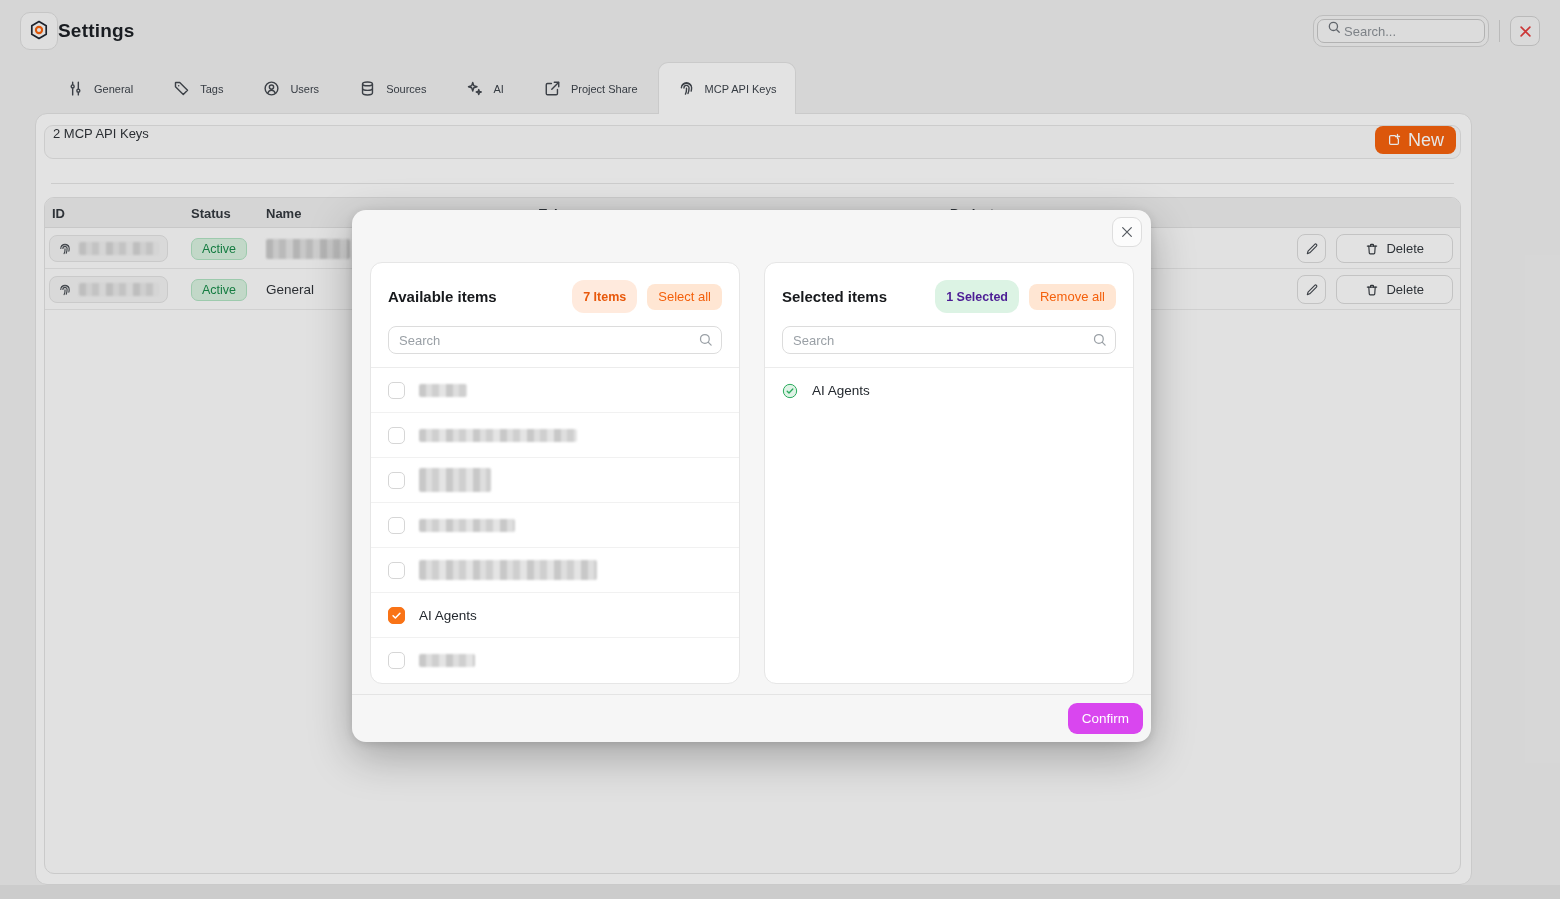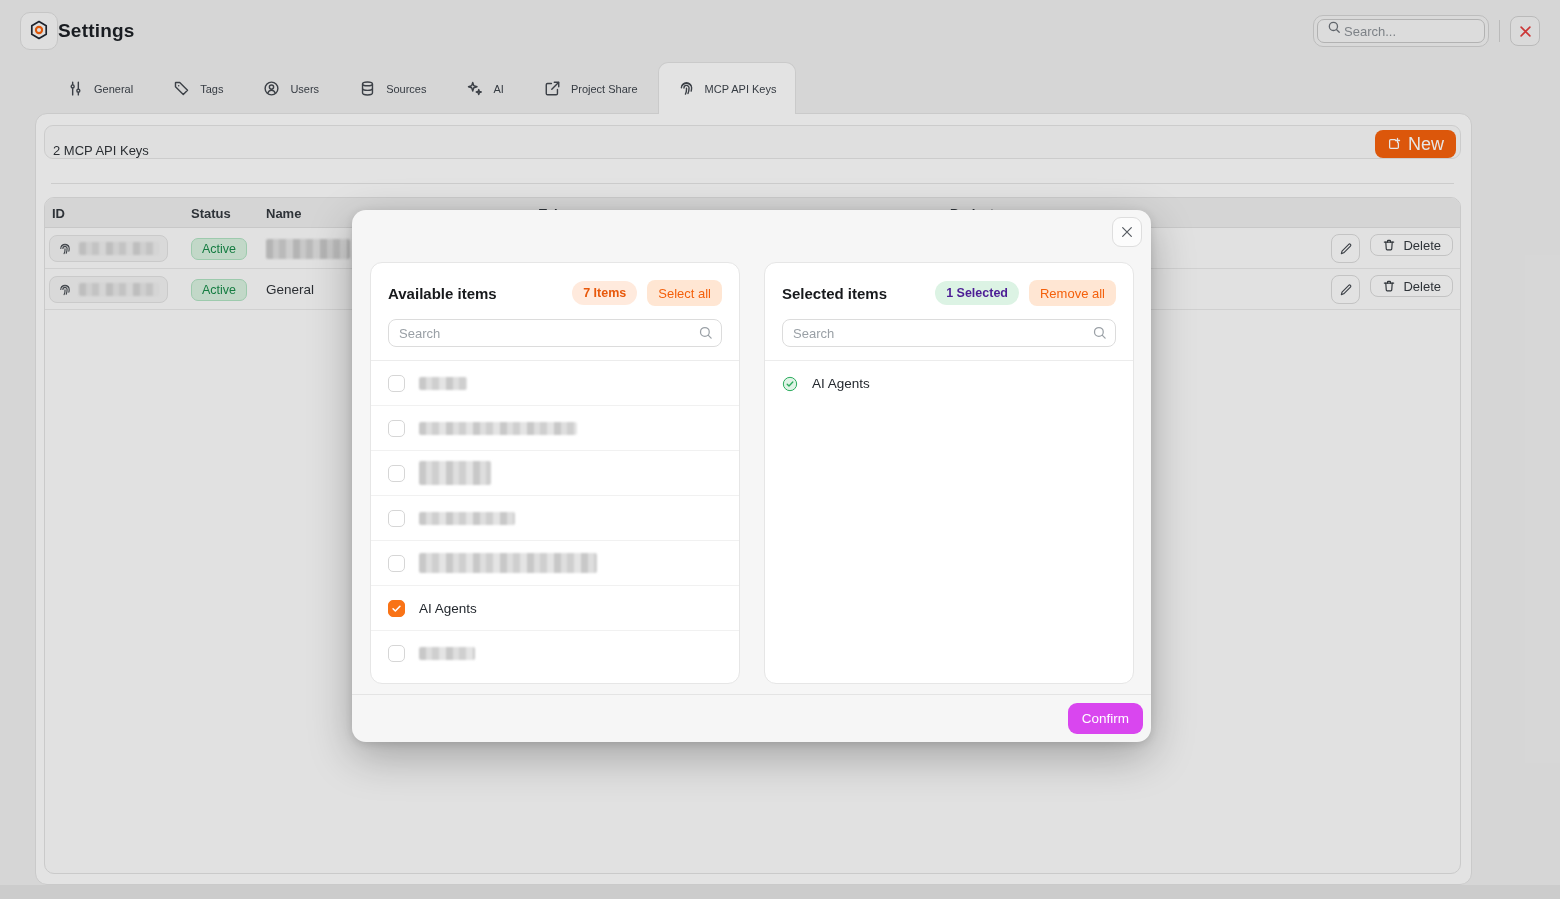--- a/index.html
+++ b/index.html
@@ -27,57 +27,57 @@
 
   
   .tabs { position:absolute; left:47px; top:62px; height:52px; display:flex; align-items:stretch; z-index:3; }
   .tab { display:flex; align-items:center; gap:10px; padding:0 19px; font-size:11px; color:#3c424a; border:1px solid transparent; border-bottom:none; border-radius:10px 10px 0 0; cursor:pointer; }
   .tab .t-icon { display:flex; color:#42474e; }
   .tab.active { background:#fcfcfc; border-color:#e0e0e0; position:relative; z-index:4; }
 
   
   .card { position:absolute; left:35px; top:113px; width:1437px; height:772px; background:#fcfcfc; border:1px solid #e0e0e0; border-radius:12px; z-index:2; }
 
-  .toolbar { position:absolute; left:8px; top:11px; right:10px; height:34px; border:1px solid #e3e3e3; border-radius:9px; background:#f8f8f8; display:flex; align-items:flex-end; padding:0 4px 0 8px; }
+  .toolbar { position:absolute; left:8px; top:11px; right:10px; height:34px; border:1px solid #e3e3e3; border-radius:9px; background:#f8f8f8; display:flex; align-items:flex-start; padding:0 4px 0 8px; }
   .count-label { font-size:13px; color:#2f3338; }
   .btn-new { margin-left:auto; height:28px; padding:0 12px; border:none; border-radius:8px; background:#f4600c; color:#fff; font-size:18px; display:flex; align-items:center; gap:7px; cursor:pointer; font-family:inherit; }
 
   .card-divider { position:absolute; left:15px; right:17px; top:69px; height:1px; background:#e3e3e3; }
 
   .table-panel { position:absolute; left:8px; right:10px; top:83px; bottom:10px; border:1px solid #e0e0e0; border-radius:10px; background:#fafafa; overflow:hidden; }
   .thead { position:relative; height:30px; background:#ececec; border-bottom:1px solid #dedede; }
   .th { position:absolute; top:0; height:30px; display:flex; align-items:center; font-size:13px; font-weight:700; color:#33383e; }
   .th-id{left:7px;} .th-status{left:146px;} .th-name{left:221px;} .th-token{left:494px;} .th-project{left:905px;}
   .trow { position:relative; height:41px; border-bottom:1px solid #e7e7e7; background:#fafafa; }
   .id-pill { position:absolute; left:4px; top:7px; width:119px; height:27px; border:1px solid #e0e0e0; border-radius:8px; background:#f1f1f1; display:flex; align-items:center; gap:7px; padding:0 8px; color:#4a4f55; }
   .status-badge { position:absolute; left:146px; top:10px; height:22px; padding:0 10px; border:1px solid #aee0c0; border-radius:7px; background:#d7f0de; color:#178a48; font-size:12.5px; display:flex; align-items:center; font-weight:500; }
   .name-cell { position:absolute; left:221px; top:0; height:41px; display:flex; align-items:center; font-size:13.5px; color:#2f3338; }
   .row-actions { position:absolute; right:7px; top:6px; display:flex; gap:10px; }
   .btn-edit { width:29px; height:29px; border:1px solid #d8d8d8; border-radius:8px; background:#fbfbfb; display:flex; align-items:center; justify-content:center; color:#43484f; cursor:pointer; }
-  .btn-delete { height:22px; padding:0 11px; border:1px solid #d8d8d8; border-radius:8px; background:#fbfbfb; display:flex; align-items:center; gap:7px; color:#33383e; font-size:13px; cursor:pointer; font-family:inherit; }
+  .btn-delete { height:29px; padding:0 28px; border:1px solid #d8d8d8; border-radius:8px; background:#fbfbfb; display:flex; align-items:center; gap:7px; color:#33383e; font-size:13px; cursor:pointer; font-family:inherit; }
 
   
   .redact { display:inline-block; height:13px; border-radius:2px;
     background:repeating-linear-gradient(90deg,#c8c8c8 0 7px,#dedede 7px 13px,#cfcfcf 13px 20px,#e4e4e4 20px 27px);
     filter:blur(1.3px); }
   .redact.light { background:repeating-linear-gradient(90deg,#d3d3d3 0 7px,#e6e6e6 7px 13px,#d9d9d9 13px 20px,#ececec 20px 27px); }
 
   
   .overlay { position:absolute; left:0; top:0; width:1560px; height:899px; background:rgba(10,10,10,0.10); z-index:50; }
 
   .modal { position:absolute; left:352px; top:210px; width:799px; height:532px; background:#f6f6f6; border-radius:14px; box-shadow:0 14px 44px rgba(0,0,0,.28), 0 2px 8px rgba(0,0,0,.12); z-index:100; }
   .modal-close { position:absolute; top:7px; right:9px; width:30px; height:30px; border:1px solid #dedede; border-radius:9px; background:#fcfcfc; display:flex; align-items:center; justify-content:center; color:#555a60; cursor:pointer; }
 
   .panel { position:absolute; top:52px; width:370px; height:422px; background:#ffffff; border:1px solid #e6e6e6; border-radius:12px; overflow:hidden; }
   .panel-left { left:18px; }
   .panel-right { left:412px; }
   .panel-head { padding:17px 17px 13px; }
   .panel-title-row { display:flex; align-items:center; }
   .panel-title { font-size:15px; font-weight:700; color:#17191c; }
-  .badge { margin-left:auto; height:24px; padding:0 11px; border-radius:12px; display:flex; align-items:center; font-size:12.5px; font-weight:600; }
+  .badge { margin-left:auto; height:33px; padding:0 11px; border-radius:12px; display:flex; align-items:center; font-size:12.5px; font-weight:600; }
   .badge-orange { background:#ffeadd; color:#e8590c; }
   .badge-green { background:#dcf3e4; color:#4c1d95; }
   .pill-btn { height:26px; margin-left:10px; padding:0 11px; border:none; border-radius:8px; background:#ffe6d3; color:#f4600c; font-size:13px; font-weight:500; cursor:pointer; font-family:inherit; display:flex; align-items:center; }
   .panel-search-wrap { position:relative; margin-top:13px; }
   .panel-search { width:100%; height:28px; border:1px solid #dcdcdc; border-radius:8px; background:#fff; font-size:13px; padding:0 30px 0 10px; color:#333; outline:none; font-family:inherit; }
   .panel-search::placeholder { color:#9aa0a6; }
   .panel-search-icon { position:absolute; right:9px; top:6px; color:#9aa0a6; pointer-events:none; }
   .panel-sep { height:1px; background:#ececec; }
   .item-list { list-style:none; }
   .item { display:flex; align-items:center; gap:14px; height:45px; padding:0 17px; border-bottom:1px solid #f1f1f1; cursor:pointer; }

